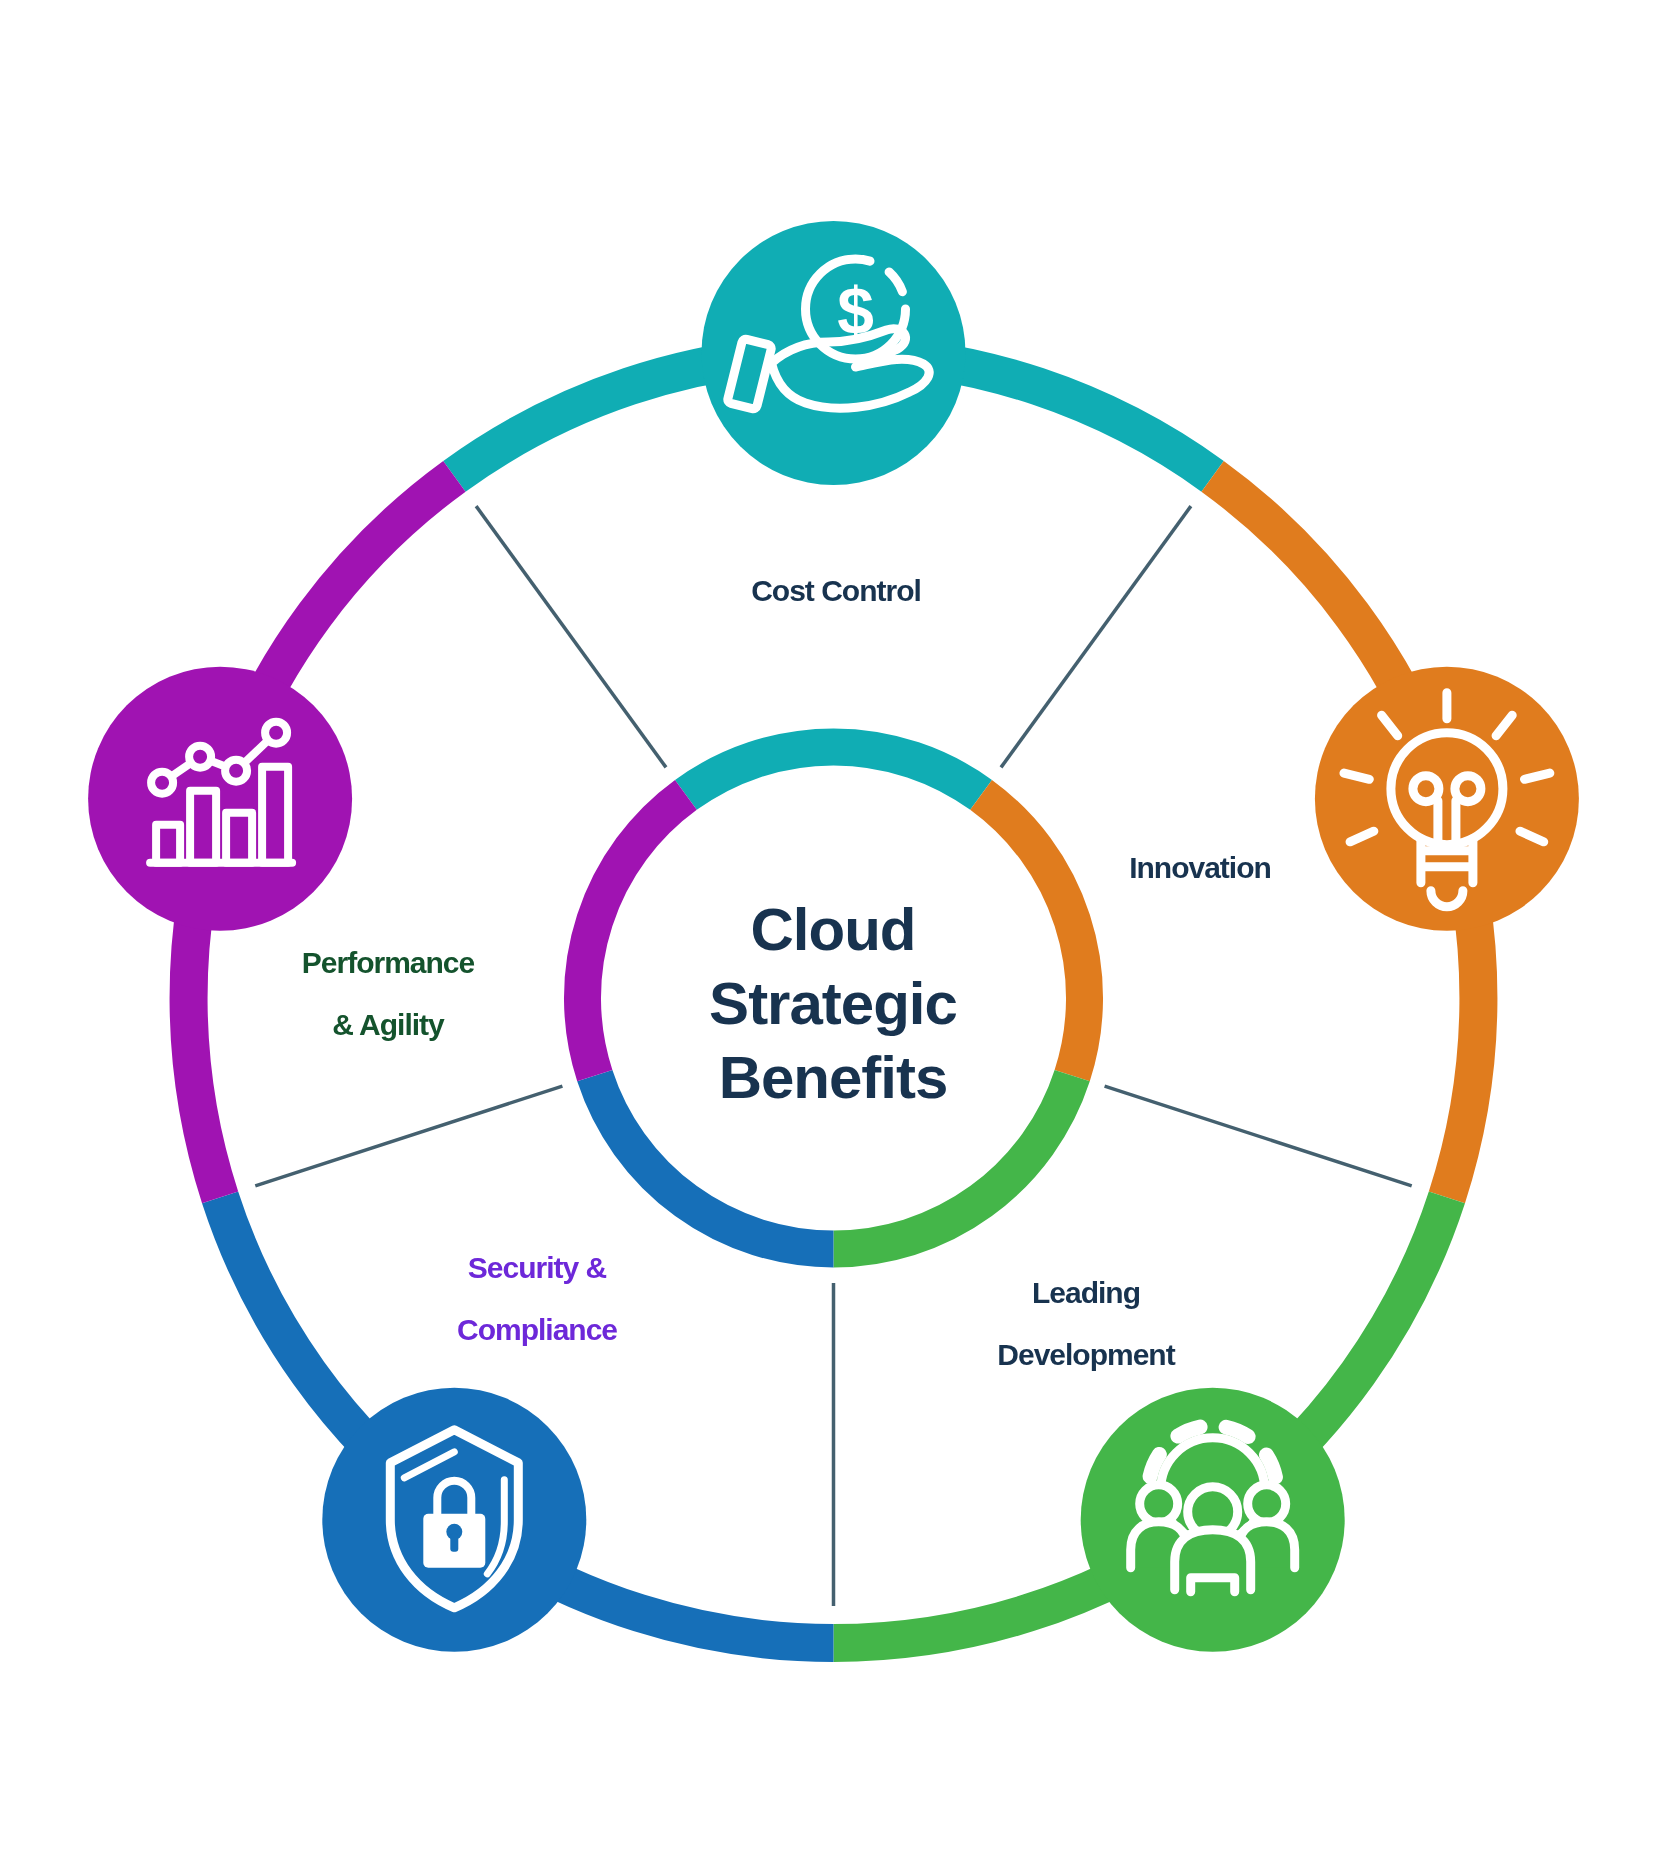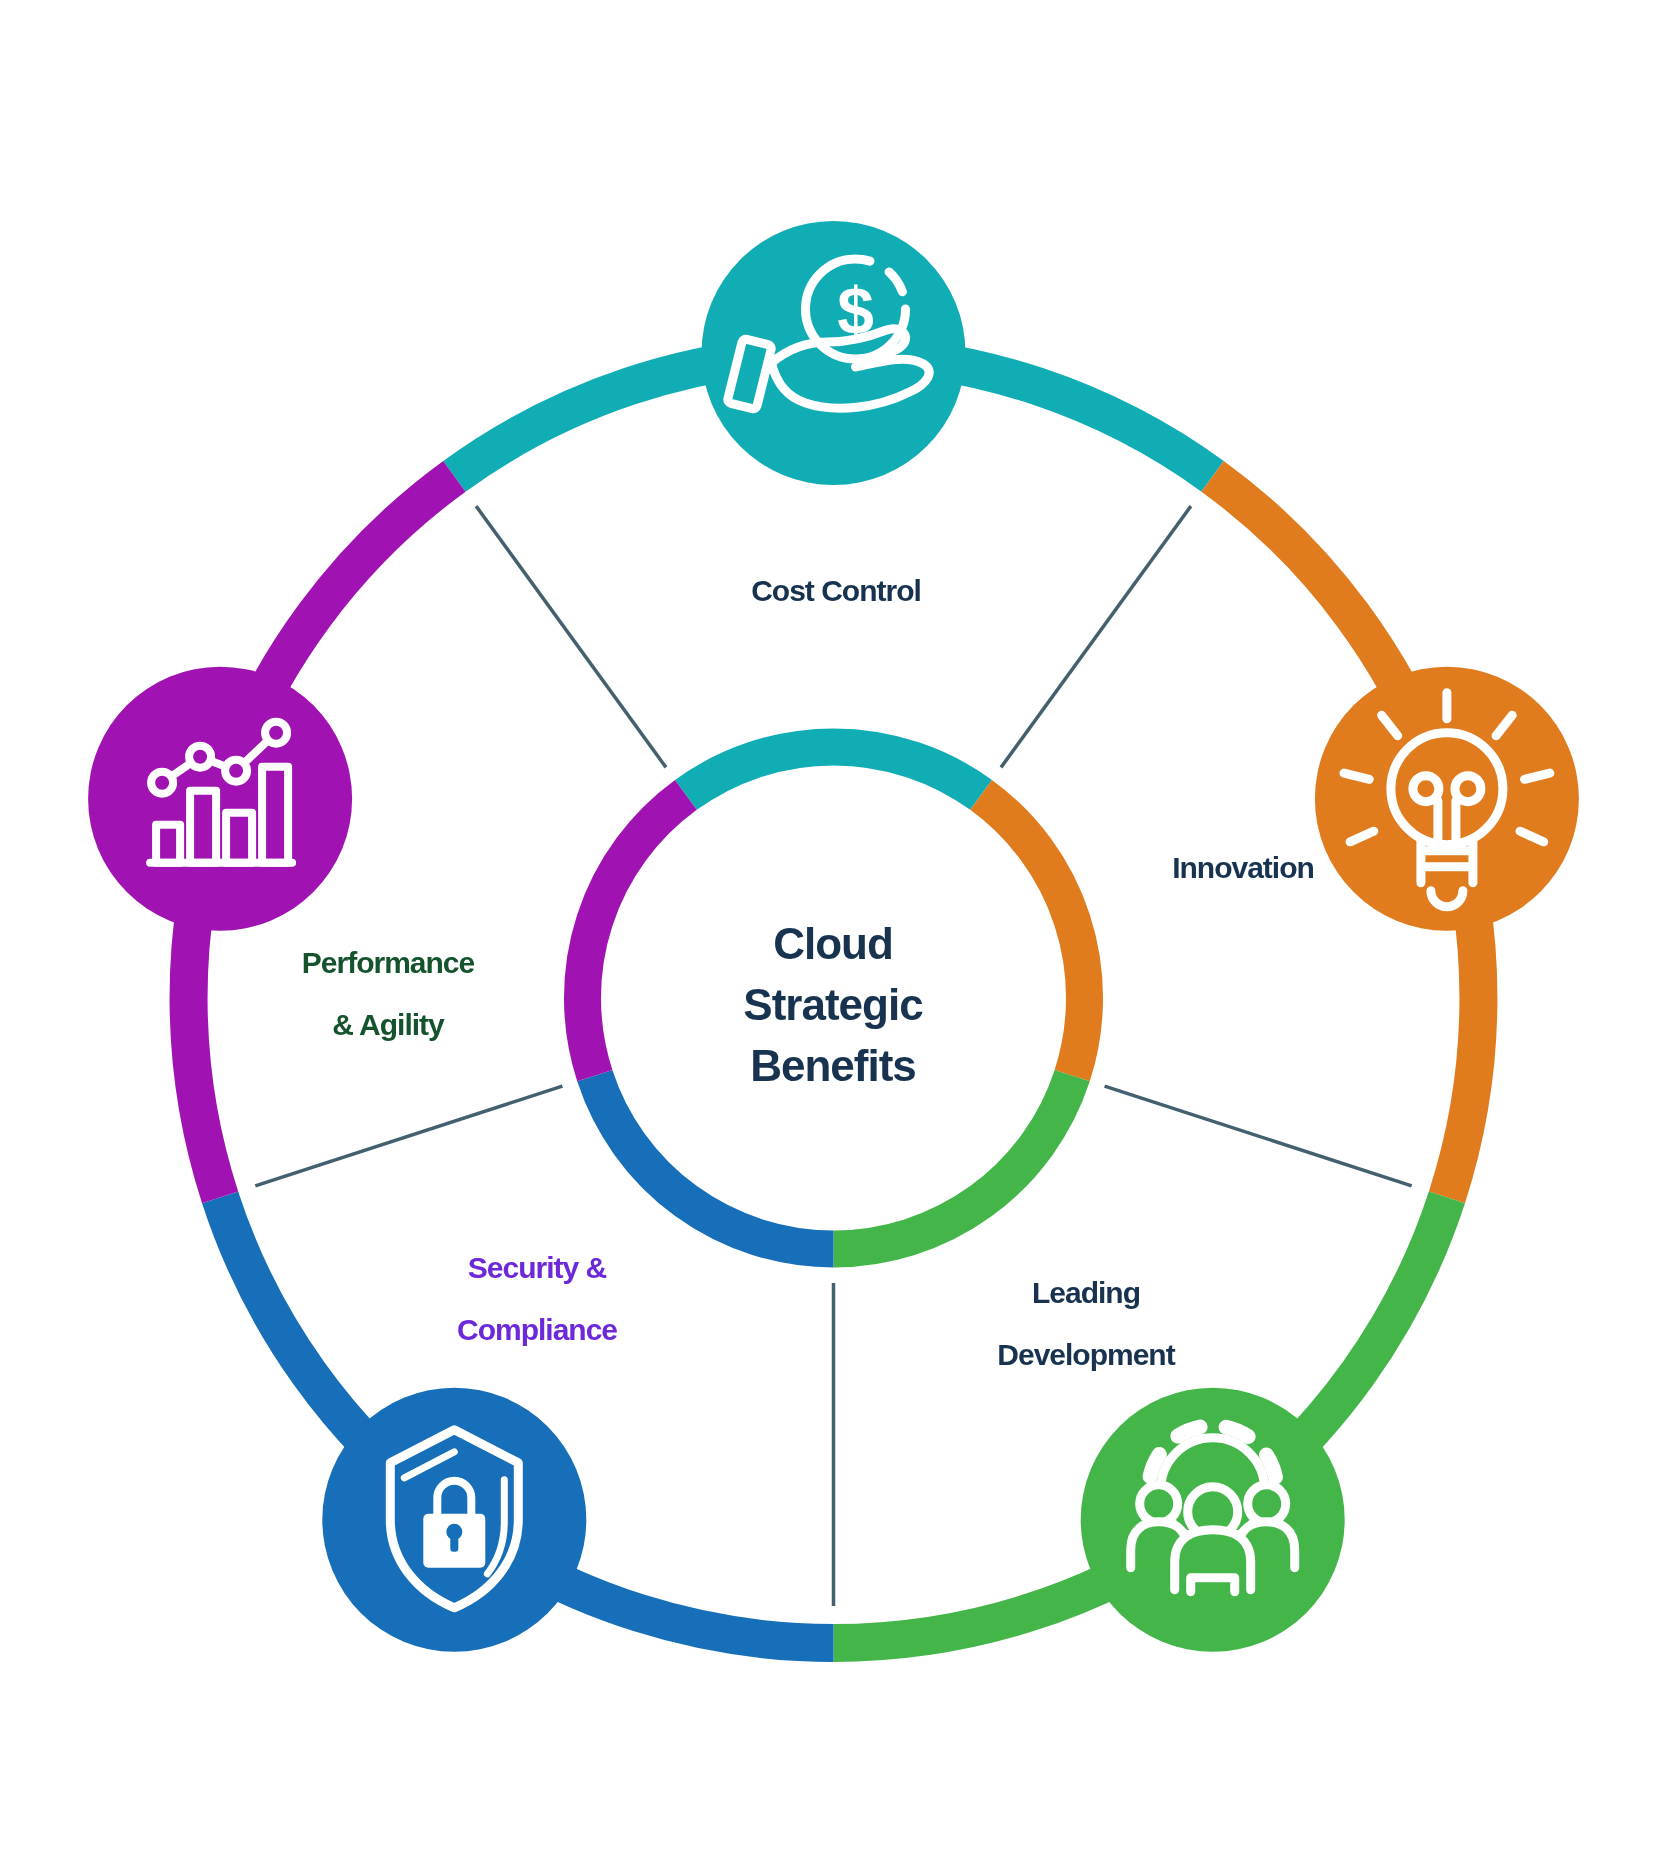--- a/index.html
+++ b/index.html
@@ -6,21 +6,21 @@
   .canvas{
     position:relative;width:1667px;height:1875px;overflow:hidden;
     font-family:"Liberation Sans",sans-serif;background:#fff;
   }
   .diagram-svg{position:absolute;left:0;top:0;}
   .txt{
     position:absolute;transform:translate(-50%,-50%);
     font-weight:700;text-align:center;white-space:pre-line;
     letter-spacing:-1px;
   }
-  .center-title{font-size:44px;line-height:61px;}
+  .center-title{font-size:60px;line-height:74px;}
   .seg-label{font-size:30px;line-height:62px;}
   svg text{font-family:"Liberation Sans","DejaVu Sans",sans-serif;}
 </style>
 </head>
 <body>
 
 <div class="canvas" style="background: rgb(255, 255, 255);">
 
   <svg class="diagram-svg" width="1667" height="1875" viewBox="0 0 1667 1875">
 
@@ -107,21 +107,21 @@
       <circle cx="56" cy="-66" r="11" fill="#A013B2"></circle>
     </g>
   </svg>
 
   <div class="txt center-title" style="left: 833px; top: 1004px; color: rgb(24, 51, 79);">Cloud
 Strategic
 Benefits</div>
 
   <div class="txt seg-label" style="left: 836px; top: 591px; color: rgb(24, 51, 79);">Cost Control</div>
 
-  <div class="txt seg-label" style="left: 1200px; top: 868px; color: rgb(24, 51, 79); margin-left: 43px;">Innovation</div>
+  <div class="txt seg-label" style="left: 1200px; top: 868px; color: rgb(24, 51, 79);">Innovation</div>
 
   <div class="txt seg-label" style="left: 1038px; top: 1324px; color: rgb(24, 51, 79); margin-left: 48px;">Leading
 Development</div>
 
   <div class="txt seg-label" style="left: 537px; top: 1299px; color: #6d28d9;">Security &amp;
 Compliance</div>
 
   <div class="txt seg-label" style="left: 388px; top: 994px; color: #14532d;">Performance
 &amp; Agility</div>
 </div>

